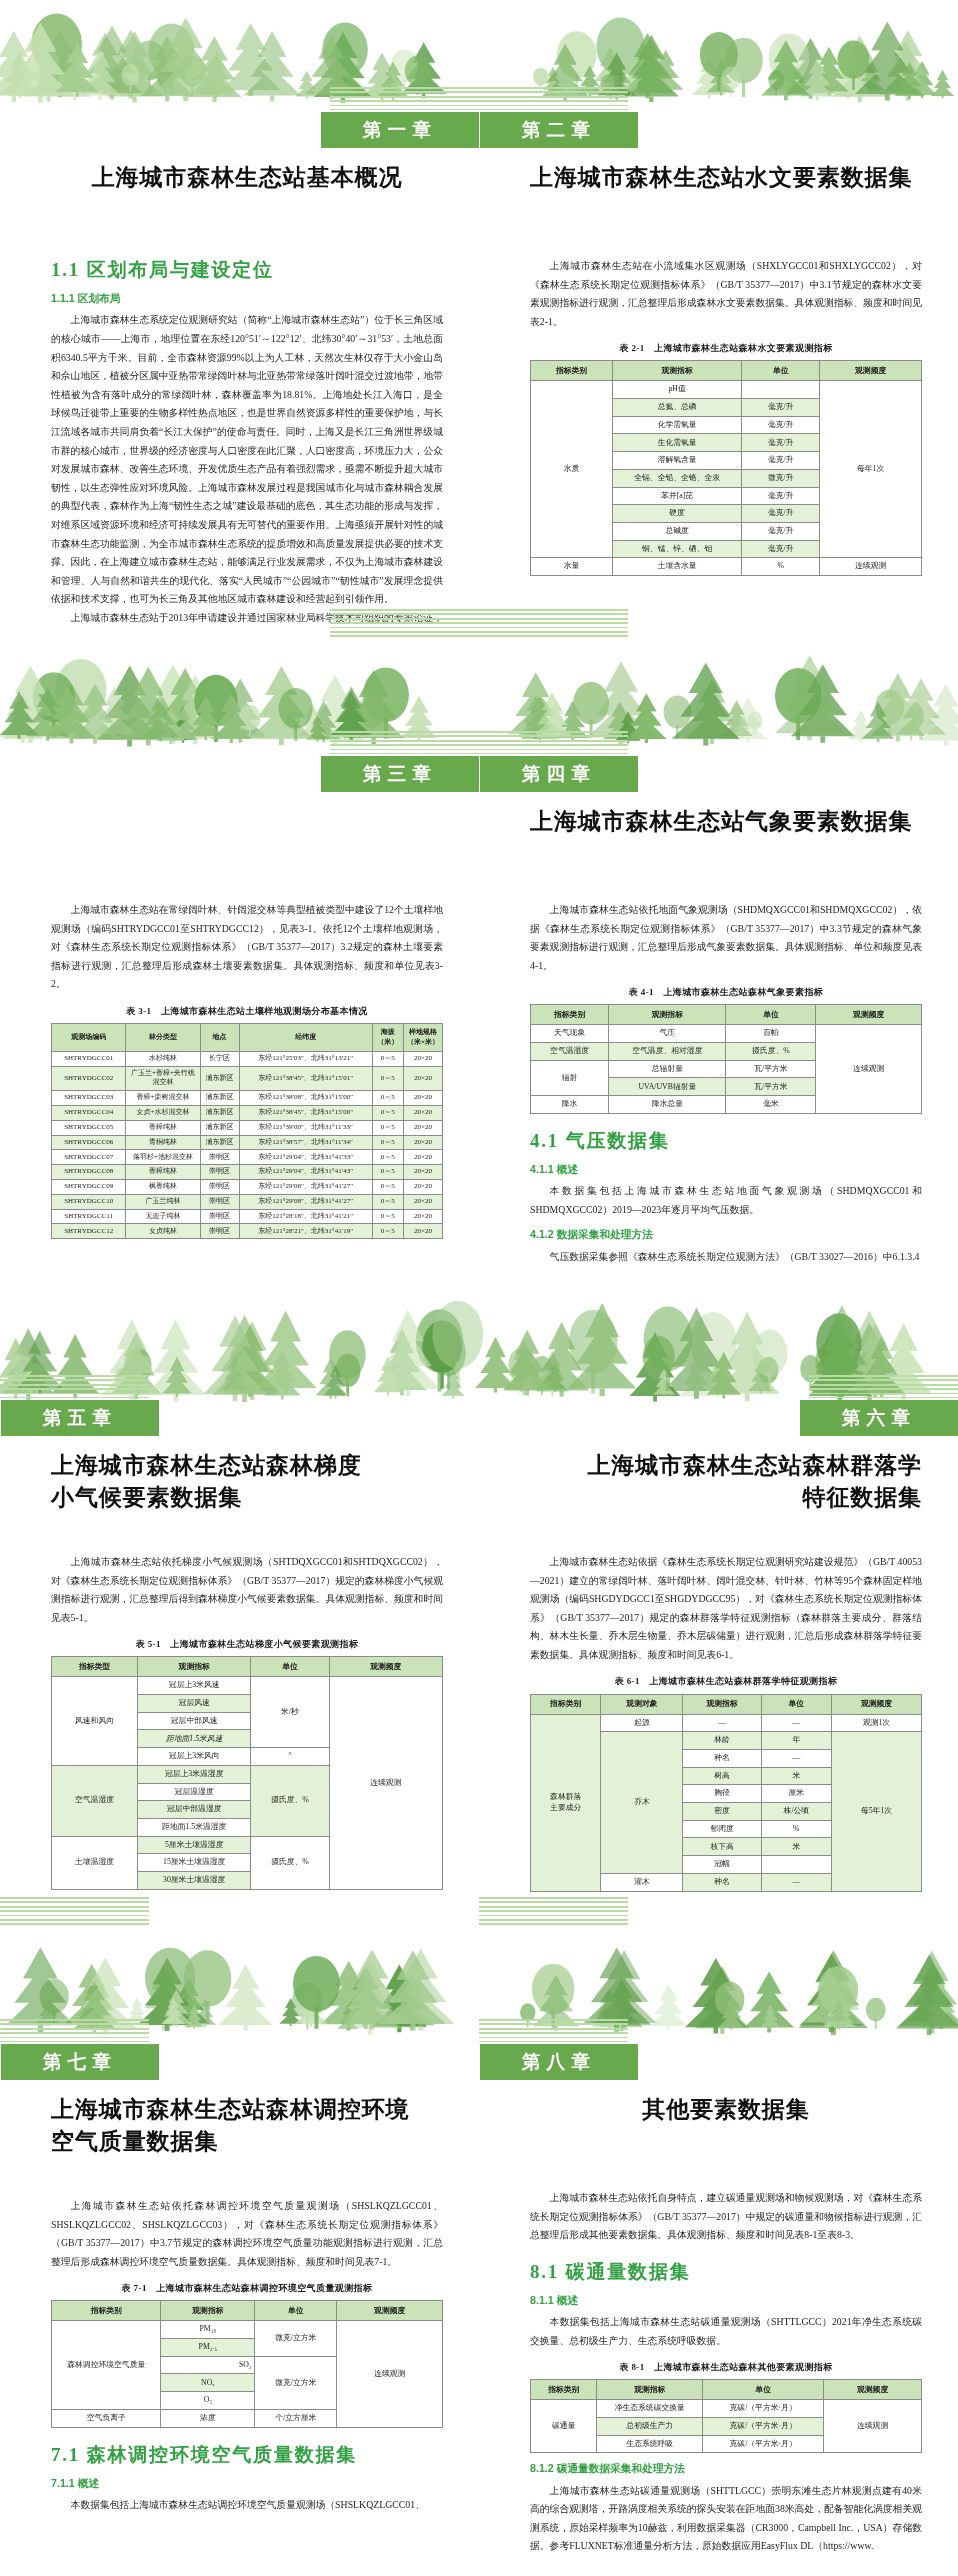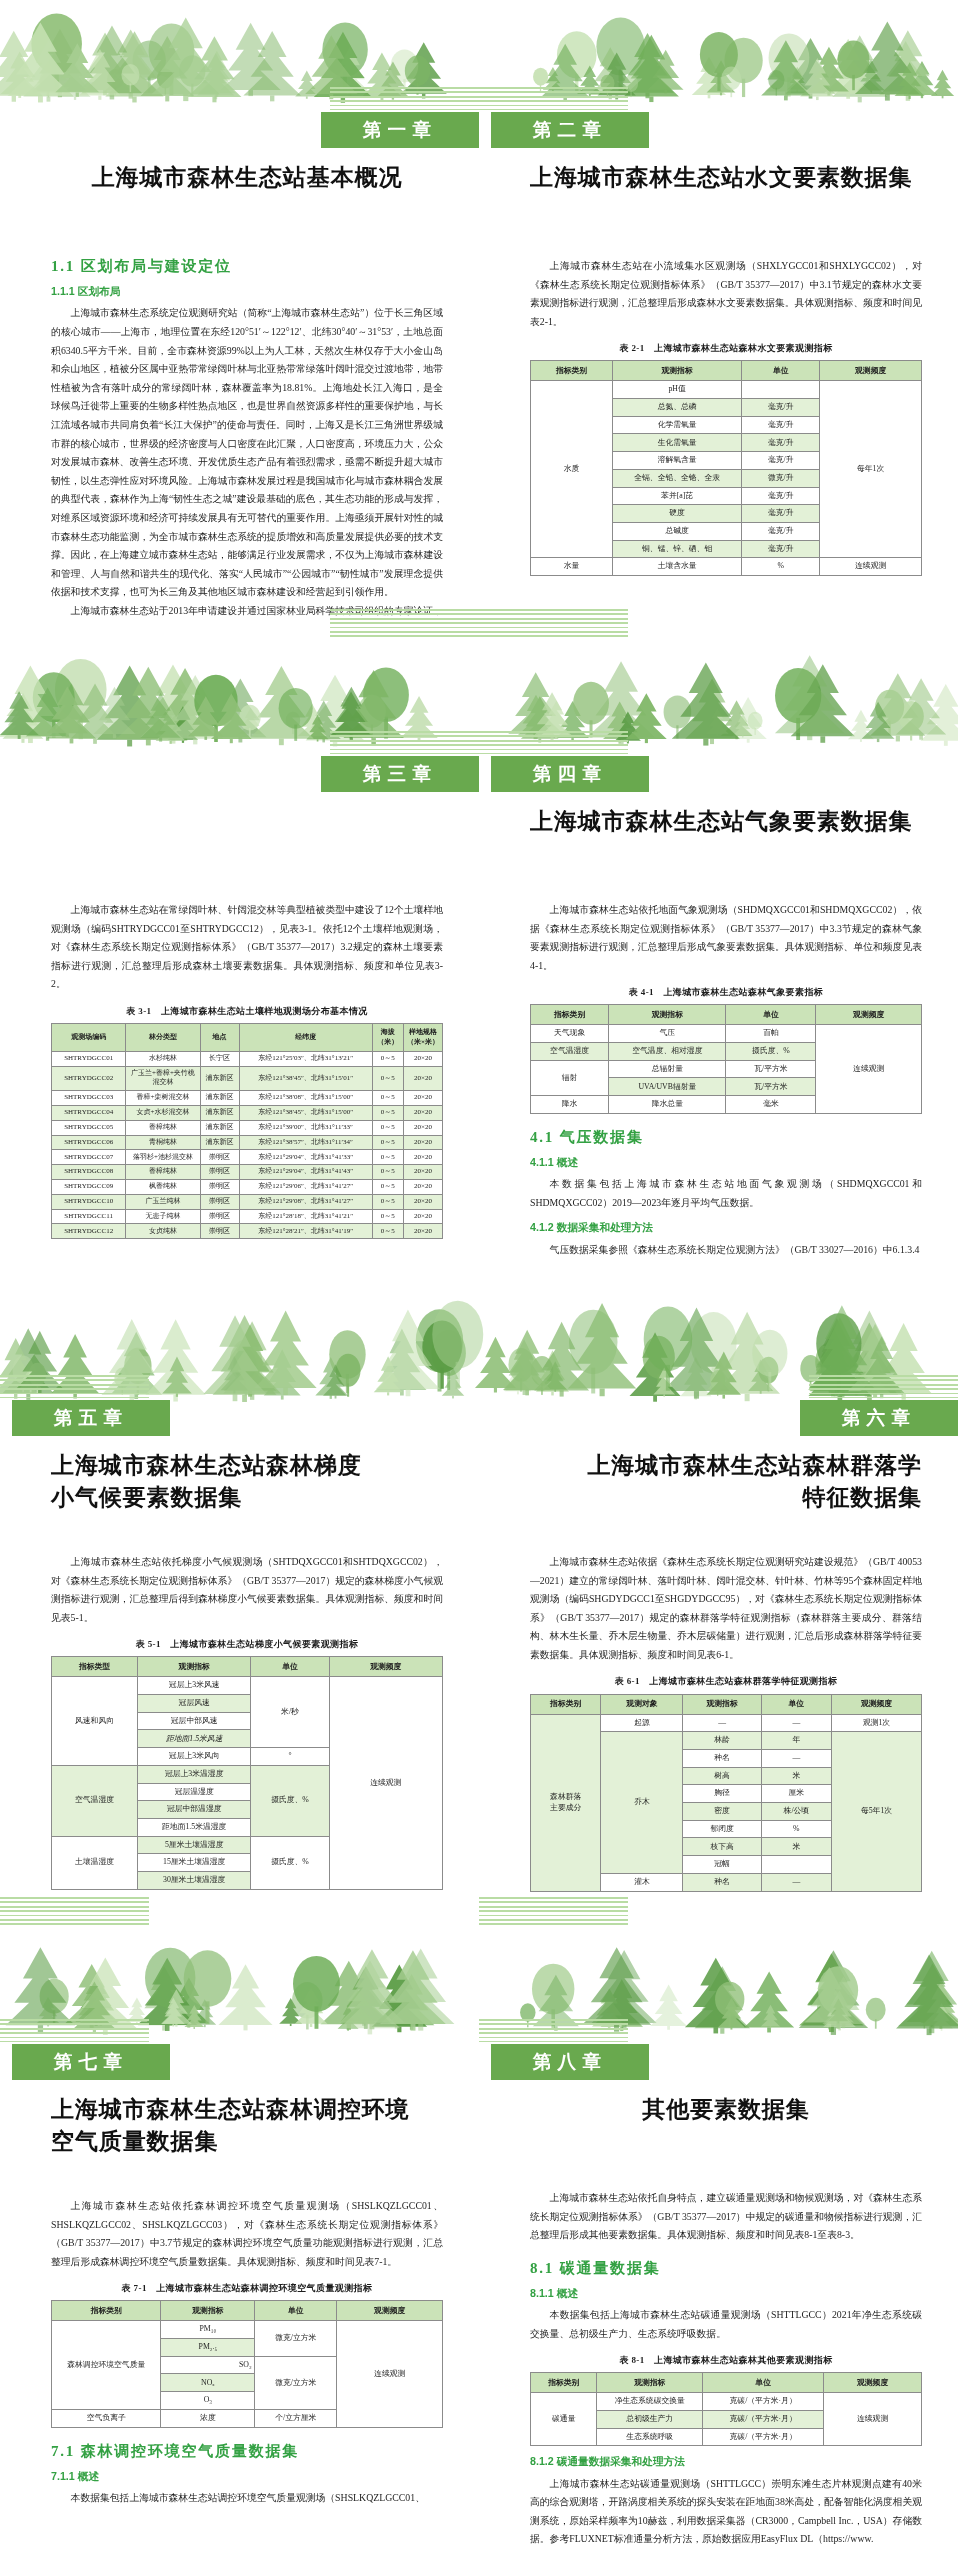--- a/index.html
+++ b/index.html
@@ -9,31 +9,31 @@
   *{margin:0;padding:0;box-sizing:border-box;}
   body{background:#ffffff;font-family:"Liberation Serif","DejaVu Serif",serif;color:#1d1d1d;}
   .sheet{position:relative;width:959px;height:2576px;background:#fff;overflow:hidden;}
   .row{position:relative;width:959px;height:644px;display:flex;}
   .treeband{position:absolute;top:0;left:0;width:959px;height:105px;pointer-events:none;}
   .row-3 .treeband{height:117px;}
   .page{position:relative;width:479px;height:100%;overflow:hidden;}
   .banner{position:absolute;top:112px;height:36px;width:158px;background:var(--banner-green);
           color:#fff;font-size:18.6px;font-weight:bold;letter-spacing:6.2px;
           display:flex;align-items:center;justify-content:center;z-index:2;}
-  .banner.right{right:0;} .banner.left{left:12px;}
+  .banner.right{right:0;} .banner.left{left:1px;}
   .pin{position:absolute;width:149px;height:23px;z-index:1;
        background:repeating-linear-gradient(to bottom,#b9dca4 0 1.8px,rgba(255,255,255,0) 1.8px 4.4px);}
   .pin.top{top:87px;} .pin.right{right:0;} .pin.left{left:0;}
   .pin.bottom{bottom:7px;height:28px;}
   .title{position:absolute;top:162px;left:51px;right:36px;font-weight:bold;
          font-size:23px;line-height:1.4;letter-spacing:0.9px;color:#111;}
   .title.center{text-align:center;} .title.left{text-align:left;} .title.rightal{text-align:right;}
   .body{position:absolute;top:257px;left:51px;right:36px;bottom:0;overflow:hidden;}
   .body.tall{top:265px;}
-  h2.g{color:var(--heading-green);font-size:15px;font-weight:bold;letter-spacing:1.8px;
+  h2.g{color:var(--heading-green);font-size:19px;font-weight:bold;letter-spacing:1.8px;
        margin:14px 0 9px;font-family:"Liberation Serif","DejaVu Serif",serif;}
   h2.g.first{margin-top:0;}
   h3.g{color:var(--heading-green);font-size:10.7px;font-weight:bold;margin:9px 0 5.3px;
        font-family:"Liberation Sans","DejaVu Sans",sans-serif;}
   p.para{font-size:9.8px;line-height:1.9;text-align:justify;text-indent:2em;}
   .caption{font-size:9px;font-weight:bold;text-align:center;margin:10.7px 0 5.3px;letter-spacing:0.4px;}
   table.obs{width:100%;border-collapse:collapse;font-size:7.8px;text-align:center;
             border-top:1.8px solid #3a3a3a;border-bottom:1.8px solid #3a3a3a;}
   table.obs th{background:var(--table-header-bg);font-weight:bold;padding:4.4px 2.7px;
                border:0.9px solid #8b8b8b;white-space:pre-line;line-height:1.3;}

